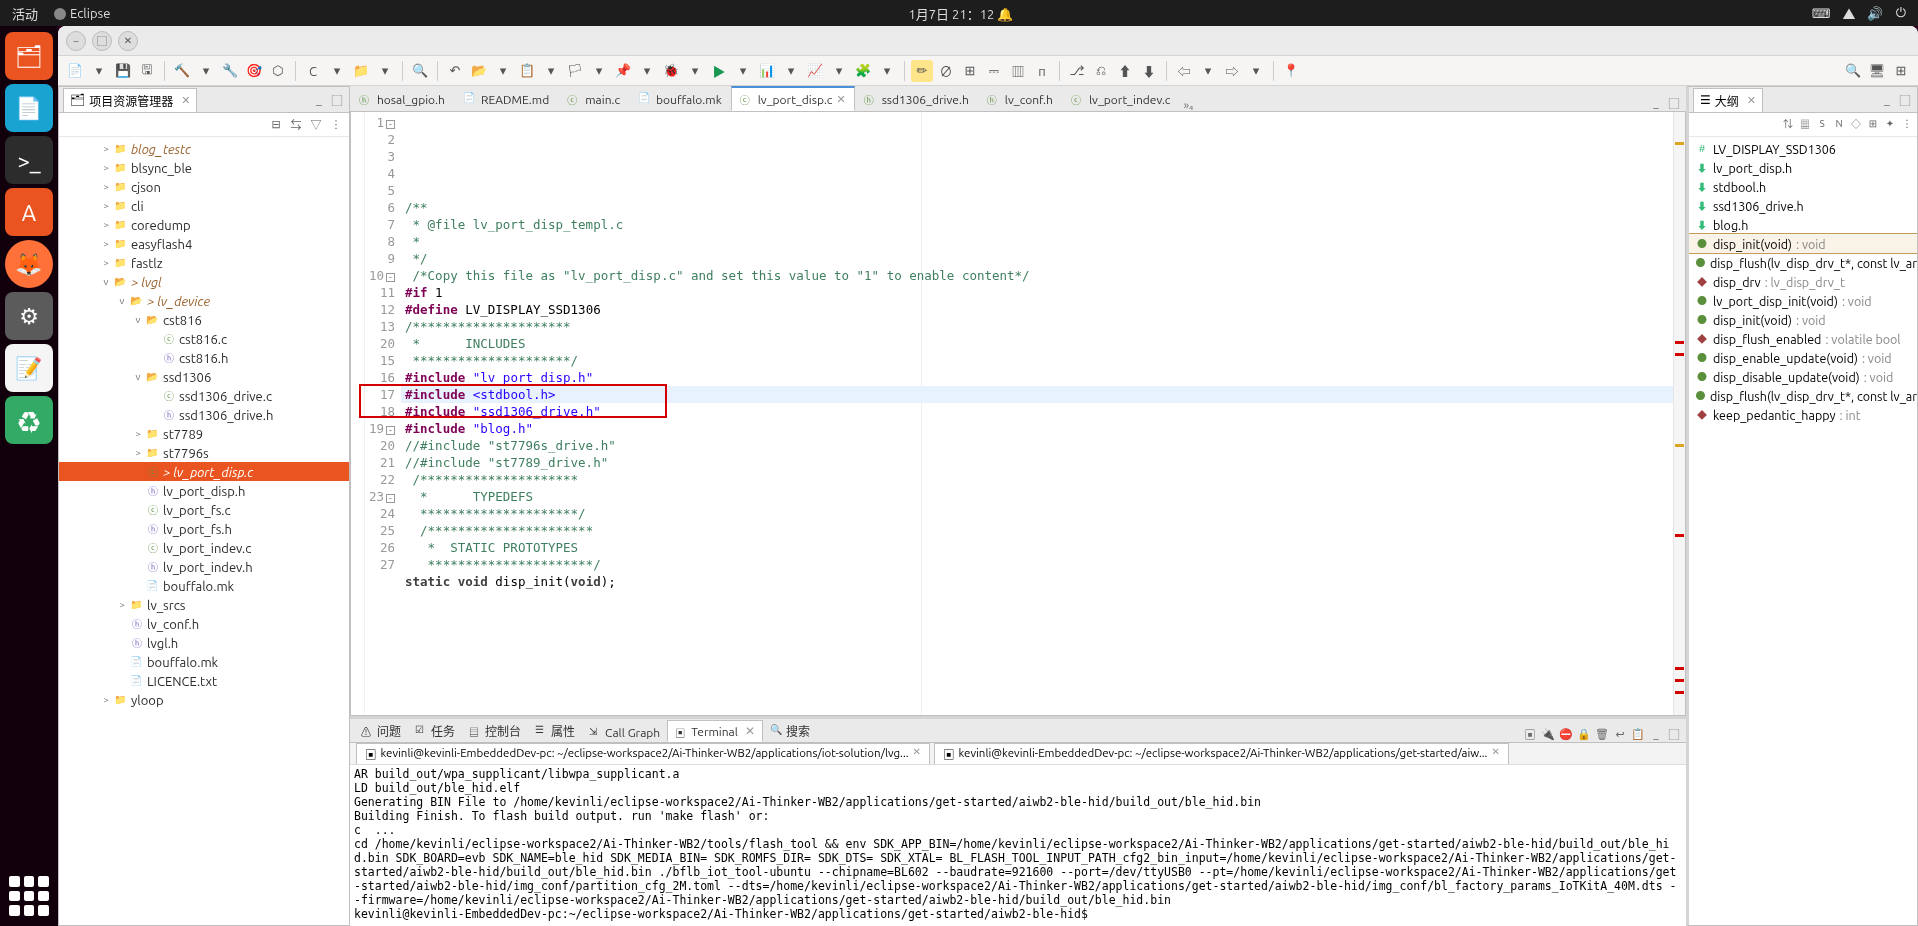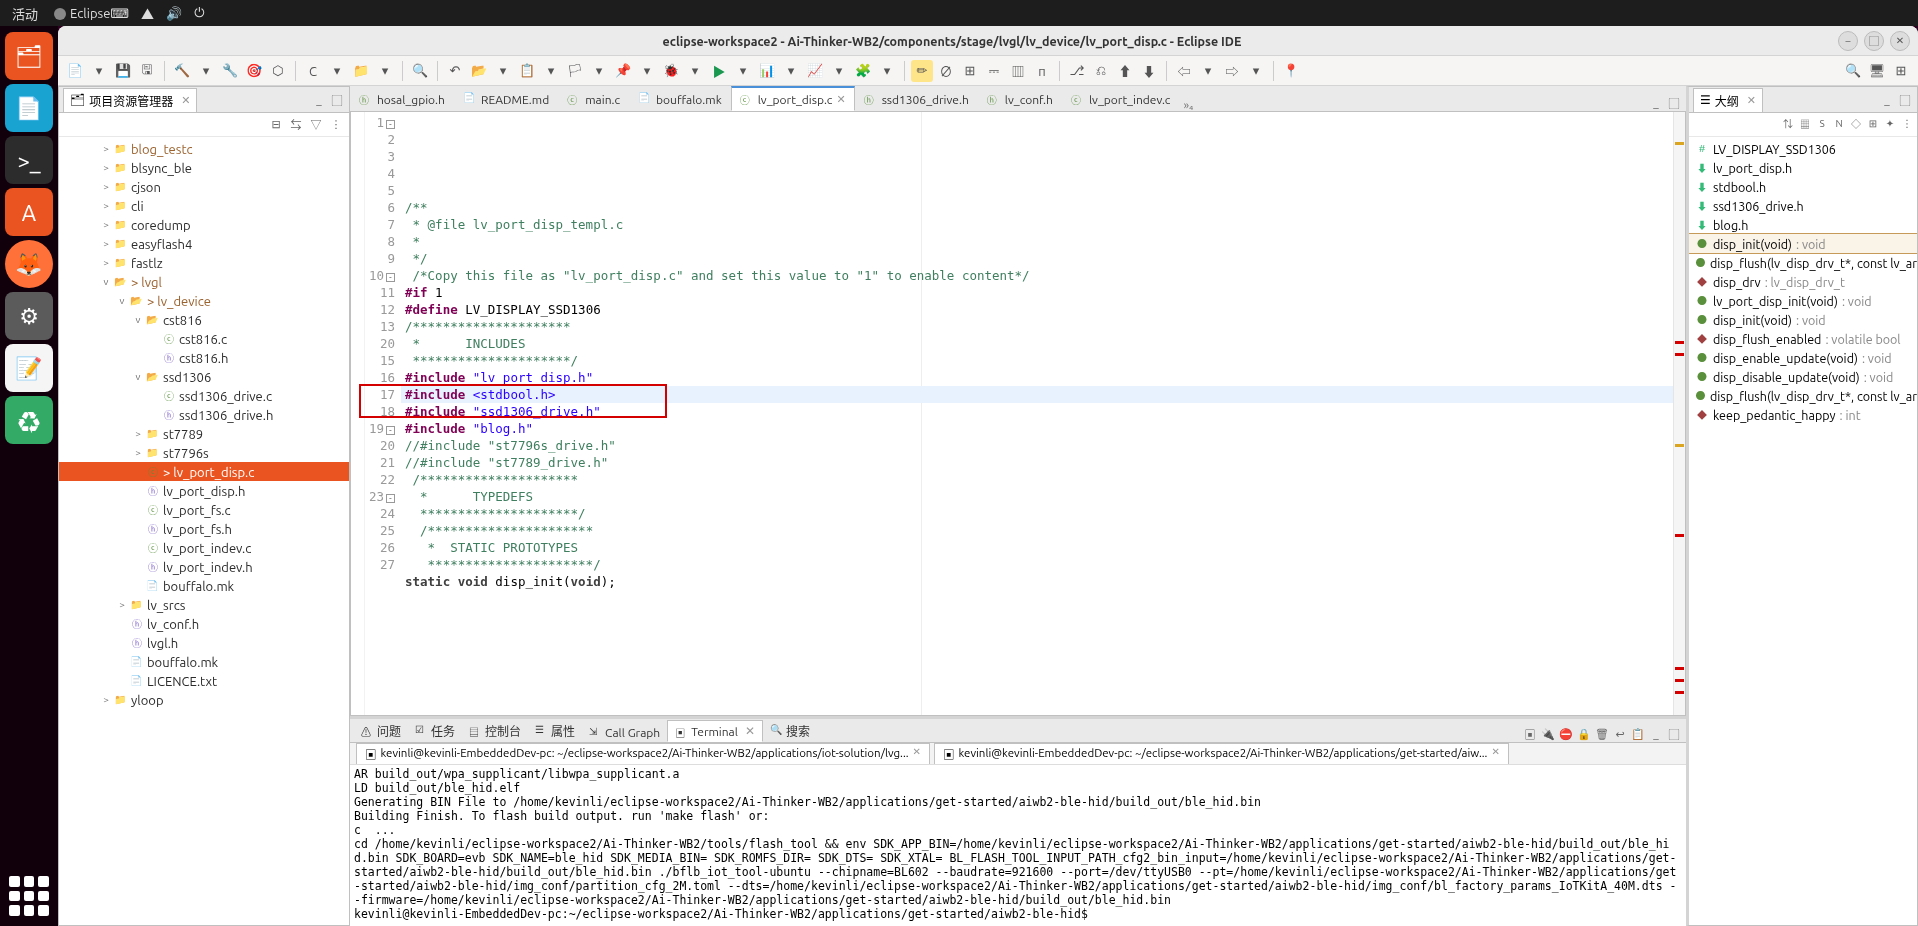--- a/index.html
+++ b/index.html
@@ -60,21 +60,21 @@
 .tree-item .tw{width:14px; text-align:center; color:#777; font-size:10px;}
 .tree-item.selected .tw{color:#fff;}
 .tree-item .fic{width:16px; height:14px; margin-right:2px; display:inline-flex; align-items:center; justify-content:center; font-size:10px;}
 .fic.folder{color:#d9a53c;}
 .fic.folder-open{color:#d9a53c;}
 .fic.cfile{color:#5a8f3c;}
 .fic.hfile{color:#7a5ec4;}
 .fic.txtfile{color:#888;}
 .fic.mk{color:#888;}
 .tree-item .lbl{}
-.tree-item .lbl.dec{color:#9b622e;}
+.tree-item .lbl.dec{color:#9b622e;font-style:italic;}
 .tree-item.selected .lbl.dec{color:#fff;}
 
 
 .center-col { flex:1; display:flex; flex-direction:column; }
 
 .editor-tabs { height:26px; background:#eaeaea; display:flex; align-items:flex-end; border-bottom:1px solid #c0c0c0; overflow:hidden;}
 .editor-tabs .etab { display:flex; align-items:center; gap:4px; padding:4px 8px; background:#eaeaea; border:1px solid transparent; font-size:12px; color:#333; border-top:2px solid transparent;}
 .editor-tabs .etab.active{ background:#fff; border:1px solid #c0c0c0; border-bottom:1px solid #fff; border-top:2px solid #4a90d9;}
 .editor-tabs .etab .eic{width:14px;height:14px;font-size:10px;color:#5a8f3c;}
 .editor-tabs .etab .x{color:#999;font-size:11px;}
@@ -136,20 +136,21 @@
 .statusbar .grow{flex:1;}
 </style>
 </head>
 <body>
 
 <div class="sysbar">
   <div class="left">
     <span>活动</span>
     <span><span class="eclipse-ico"></span><span>Eclipse</span></span>
   </div>
+  <div class="center"><span>1月7日 21：12</span> <span>🔔</span></div>
   <div class="right">
     <span>⌨</span>
     <span>▲</span>
     <span>🔊</span>
     <span>⏻</span>
   </div>
 </div>
 
 <div class="dock">
   <div class="app files">🗂</div>
@@ -168,21 +169,20 @@
       <span></span>
       <span></span>
       <span></span>
       <span></span>
       <span></span>
     </div>
 </div>
 
 <div class="eclipse-window">
   <div class="titlebar">
-    <div class="title">eclipse-workspace2 - Ai-Thinker-WB2/components/stage/lvgl/lv_device/lv_port_disp.c - Eclipse IDE</div>
     <div class="winbtns">
       <div class="winbtn">–</div>
       <div class="winbtn">▢</div>
       <div class="winbtn">✕</div>
     </div>
   </div>
 
 
   <div class="toolbar">
     <div class="tbtn">📄</div>

